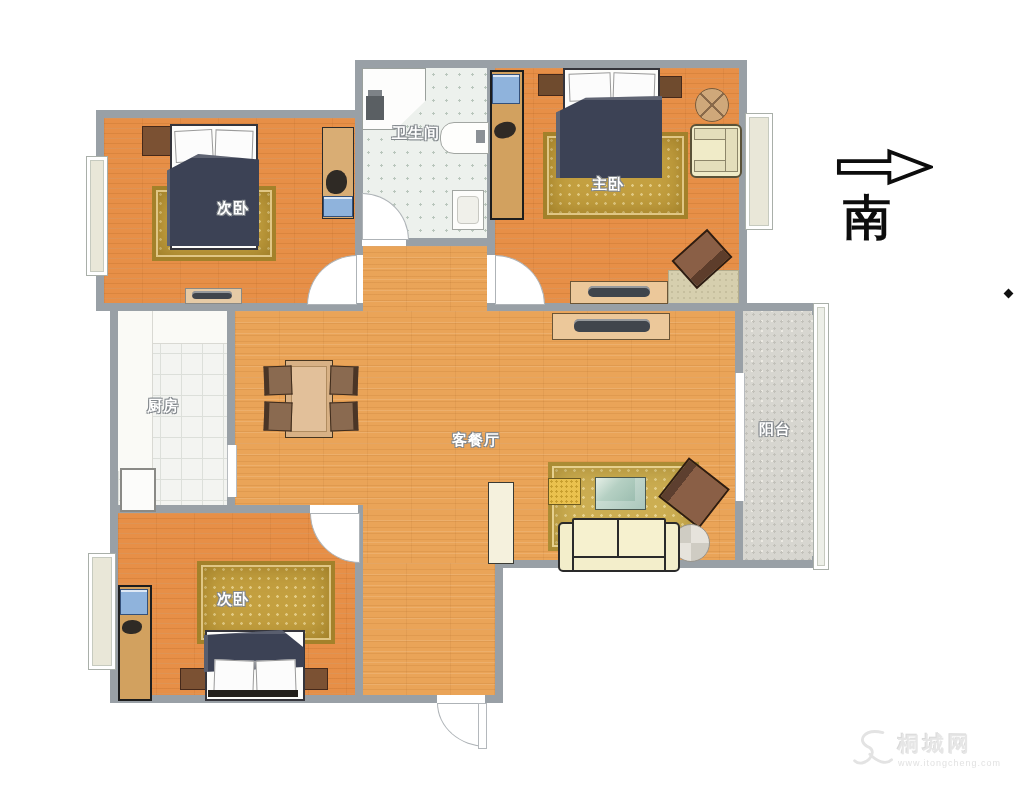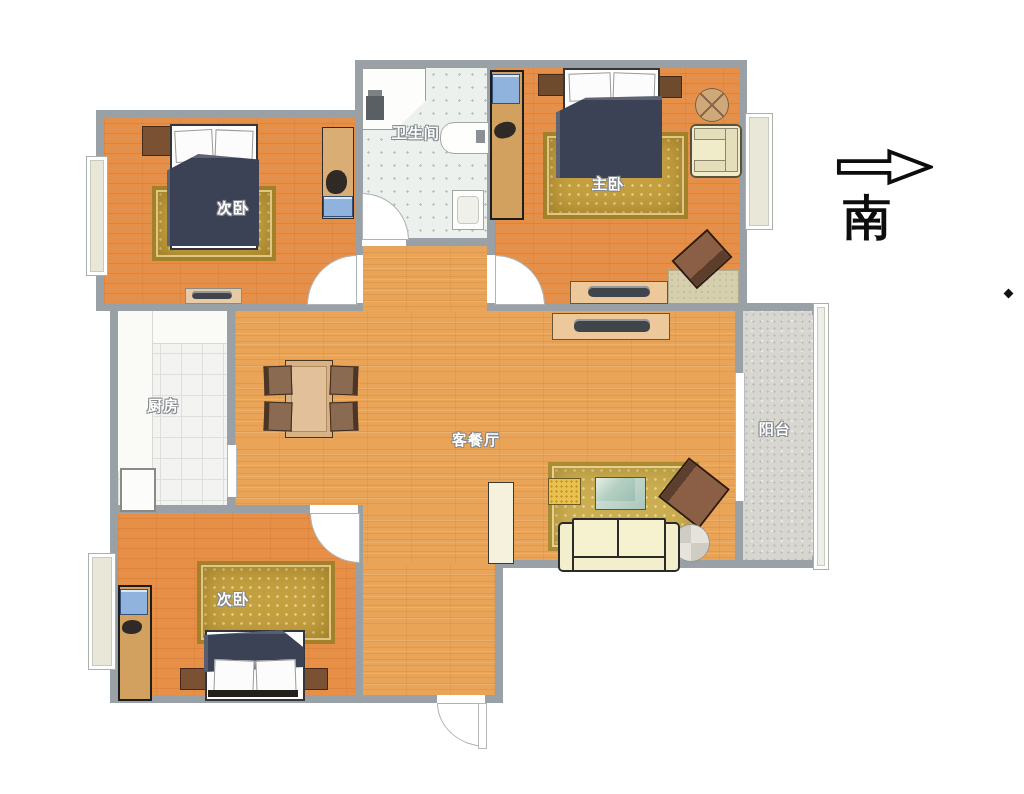--- a/index.html
+++ b/index.html
@@ -231,14 +231,21 @@
   <div class="lab room-label" style="left:217px;top:590px;">次卧</div>
 
   <div class="lab" style="left:836px;top:146px;width:97px;height:42px;">
     <svg width="97" height="42" viewBox="0 0 100 42">
       <polygon points="3,15 55,15 55,5 97,21 55,37 55,27 3,27" fill="#ffffff" stroke="#0d0d0d" stroke-width="4" stroke-linejoin="miter"></polygon>
     </svg>
   </div>
   <div class="lab" style="left:843px;top:186px;font-family:'Liberation Serif','DejaVu Serif',serif;font-size:48px;font-weight:600;color:#0d0d0d;">南</div>
   <div class="lab" style="left:1005px;top:290px;width:7px;height:7px;background:#111;transform:rotate(45deg);"></div>
 
+  <div class="lab" style="left:850px;top:724px;width:172px;height:56px;">
+    <svg width="44" height="50" viewBox="0 0 40 46" style="position:absolute;left:0;top:2px;">
+      <path d="M30 6 C 12 2, 6 14, 16 19 C 28 24, 12 40, 4 32 M 18 26 C 25 33, 33 36, 38 31" stroke="#e3e3e3" fill="none" stroke-width="2.6" stroke-linecap="round"></path>
+    </svg>
+    <div style="position:absolute;left:48px;top:6px;font-size:21px;letter-spacing:4px;color:#e6e6e6;font-weight:bold;text-shadow:1px 1px 0 #fff,-1px -1px 0 #d9d9d9;">桐城网</div>
+    <div style="position:absolute;left:48px;top:34px;font-size:9px;letter-spacing:1px;color:#e2e2e2;text-shadow:1px 1px 0 #fff;">www.itongcheng.com</div>
+  </div>
 
 </div>
 
 </body></html>

